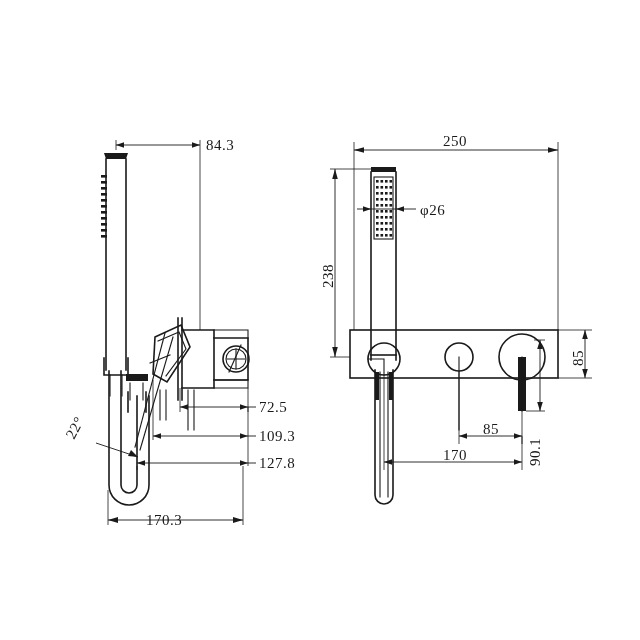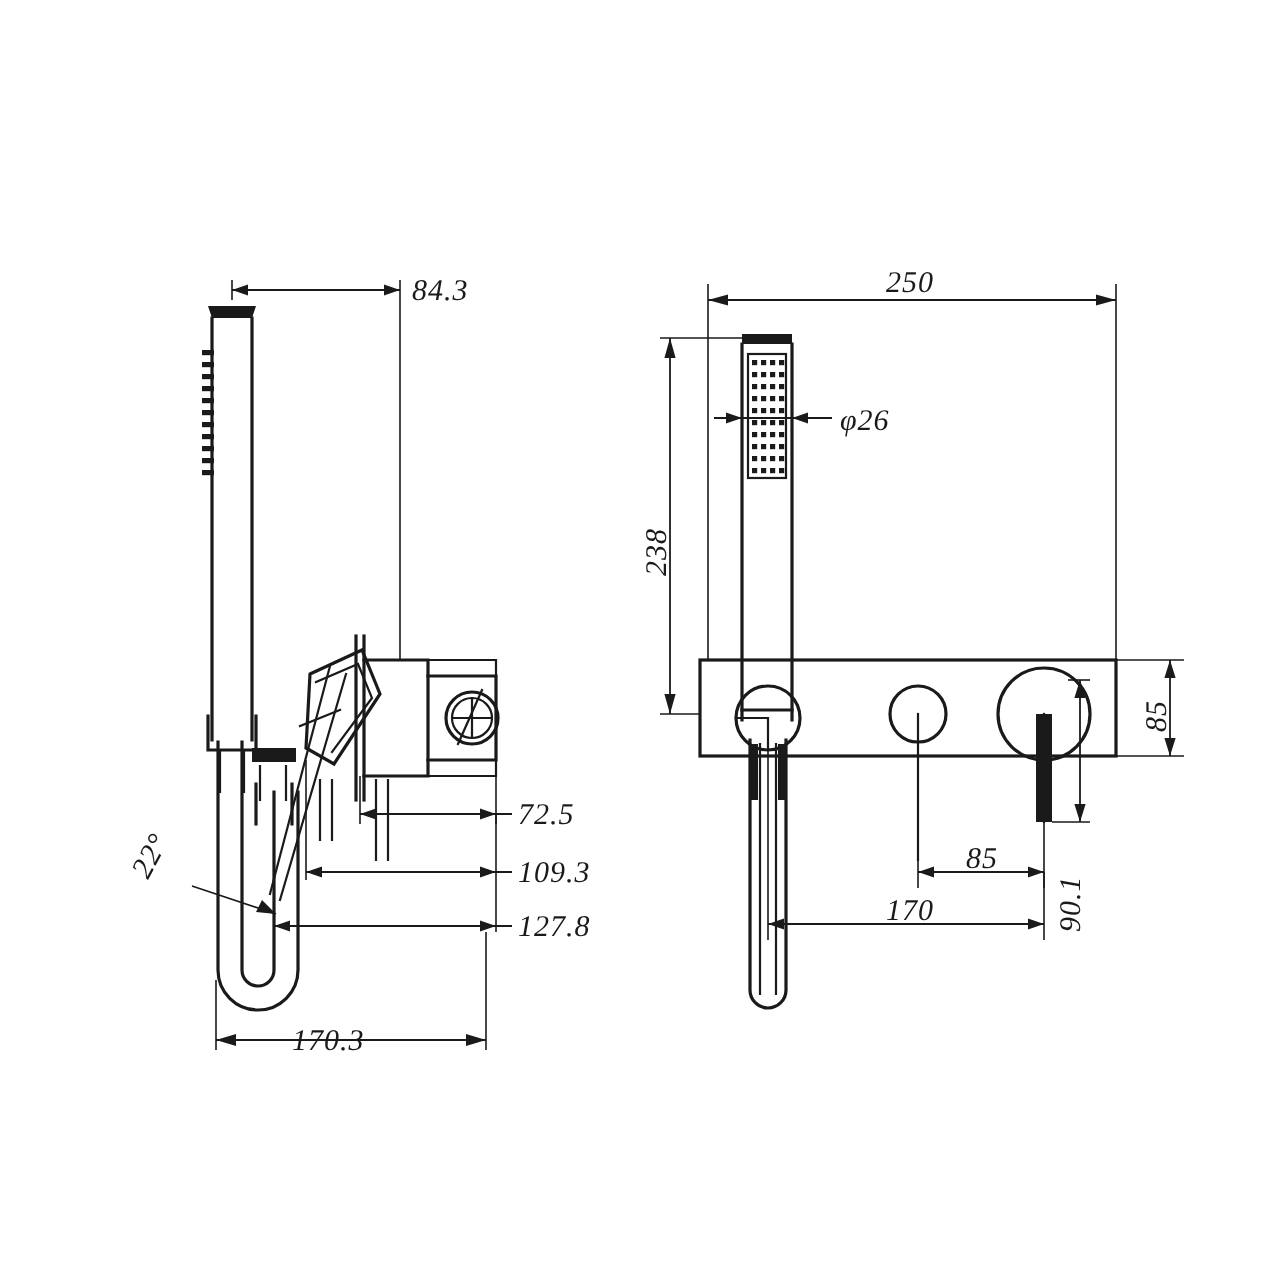--- a/index.html
+++ b/index.html
@@ -11,21 +11,20 @@
     width: 640px;
     height: 640px;
     font-family: "Liberation Serif", serif;
     overflow: hidden;
   }
   #drawing-root {
     position: relative;
     width: 640px;
     height: 628px;
     background: #ffffff;
-    font-style: italic;
   }
   svg#tech-drawing {
     display: block;
     width: 640px;
     height: 640px;
   }
   .ln {
     stroke: #1a1a1a;
     fill: none;
     stroke-linecap: square;

